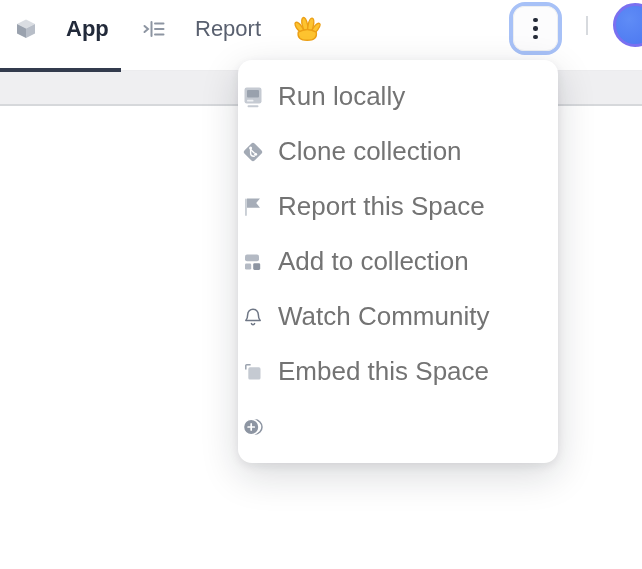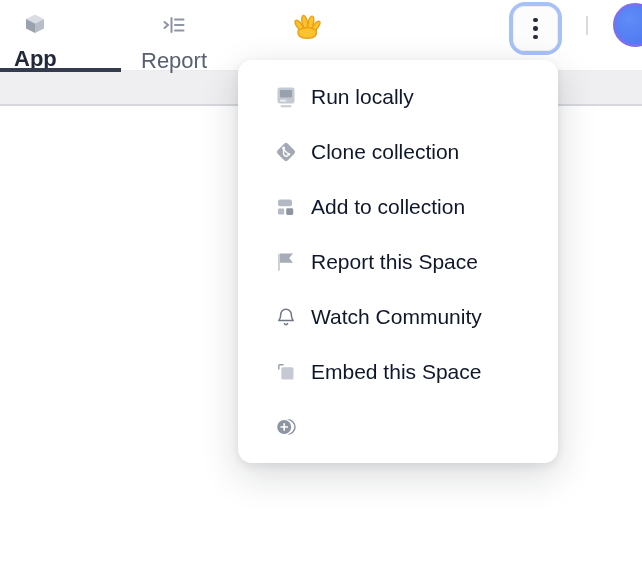--- a/index.html
+++ b/index.html
@@ -3,21 +3,21 @@
 <meta charset="utf-8">
 <style>
   html,body{margin:0;padding:0;background:#fff;}
   .screen{
     position:relative;width:642px;height:569px;overflow:hidden;
     background:#ffffff;font-family:"Liberation Sans", sans-serif;
     -webkit-font-smoothing:antialiased;
   }
   
   .tabbar{position:absolute;top:0;left:0;width:642px;height:71px;background:#fff;border-bottom:1px solid #ececee;box-sizing:border-box;}
-  .tab{position:absolute;top:12px;height:34px;display:flex;align-items:center;gap:10px;font-size:22px;color:#59606f;cursor:pointer;white-space:nowrap;flex-direction:column;}
+  .tab{position:absolute;top:12px;height:34px;display:flex;align-items:center;gap:28px;font-size:22px;color:#59606f;cursor:pointer;white-space:nowrap;}
   .tab .ticon{display:flex;align-items:center;}
   .tab-app{left:14px;font-weight:700;color:#222a3a;}
   .tab-files{left:141px;}
   .tab-community{left:292px;}
   .active-underline{position:absolute;left:0;top:68px;width:121px;height:4px;background:#333b4d;}
   
   .kebab-btn{
     position:absolute;left:509px;top:2px;width:53px;height:53px;box-sizing:border-box;
     border:4px solid #a7c1f7;border-radius:16px;background:#fbfbfd;
     display:flex;align-items:center;justify-content:center;cursor:pointer;
@@ -33,22 +33,22 @@
   }
   
   .subband{position:absolute;top:71px;left:0;width:642px;height:35px;background:#efeff1;border-bottom:2px solid #d6d8db;box-sizing:border-box;}
   
   .menu{
     position:absolute;left:238px;top:60px;width:320px;box-sizing:border-box;
     background:#ffffff;border-radius:14px;padding:9px 0;z-index:10;
     box-shadow:0 12px 38px rgba(20,25,40,.16), 0 3px 10px rgba(20,25,40,.08);
   }
   .menu-item{
-    height:55px;display:flex;align-items:center;gap:13px;padding:0 36px;
-    font-size:21px;color:#0f172a;cursor:pointer;white-space:nowrap;
+    height:55px;display:flex;align-items:center;gap:13px;padding:0 3px;
+    font-size:26px;color:#737373;cursor:pointer;white-space:nowrap;
   }
   .micon{width:24px;height:24px;flex:0 0 24px;display:flex;align-items:center;justify-content:center;}
   svg{display:block;}
 </style>
 </head>
 <body>
 
 <div class="screen">
 
   <div class="subband"></div>
@@ -132,36 +132,36 @@
           <circle cx="9.6" cy="7.9" r="1.5" fill="#ffffff"></circle>
           <circle cx="14.6" cy="14.2" r="1.5" fill="#ffffff"></circle>
         </svg>
       </span>
       <span>Clone collection</span>
     </div>
 
     <div class="menu-item">
       <span class="micon">
         <svg width="24" height="24" viewBox="0 0 24 24">
+          <rect x="4" y="3.5" width="1.9" height="17.5" rx="0.95" fill="#c9ced5"></rect>
+          <path d="M6 3.5 H19 L15.2 8.1 L19 12.7 H6 z" fill="#a6adb8"></path>
+        </svg>
+      </span>
+      <span>Report this Space</span>
+    </div>
+
+    <div class="menu-item">
+      <span class="micon">
+        <svg width="24" height="24" viewBox="0 0 24 24">
           <rect x="4" y="4.5" width="14" height="6.8" rx="2" fill="#b4bac4"></rect>
           <rect x="4" y="13.6" width="6.2" height="6" rx="1.3" fill="#b4bac4"></rect>
           <rect x="12.2" y="13.3" width="7" height="6.6" rx="1.3" fill="#8d95a2"></rect>
         </svg>
       </span>
       <span>Add to collection</span>
-    </div>
-
-    <div class="menu-item">
-      <span class="micon">
-        <svg width="24" height="24" viewBox="0 0 24 24">
-          <rect x="4" y="3.5" width="1.9" height="17.5" rx="0.95" fill="#c9ced5"></rect>
-          <path d="M6 3.5 H19 L15.2 8.1 L19 12.7 H6 z" fill="#a6adb8"></path>
-        </svg>
-      </span>
-      <span>Report this Space</span>
     </div>
 
     <div class="menu-item">
       <span class="micon">
         <svg width="24" height="24" viewBox="0 0 24 24" fill="none" stroke="#6e7685" stroke-width="1.5" stroke-linecap="round" stroke-linejoin="round">
           <path d="M12 4.2 a5.3 5.3 0 0 1 5.3 5.3 c0 3.4 .9 4.8 1.9 5.9 H4.8 c1 -1.1 1.9 -2.5 1.9 -5.9 A5.3 5.3 0 0 1 12 4.2 z"></path>
           <path d="M10.4 18.6 a1.7 1.7 0 0 0 3.2 0"></path>
         </svg>
       </span>
       <span>Watch Community</span>

